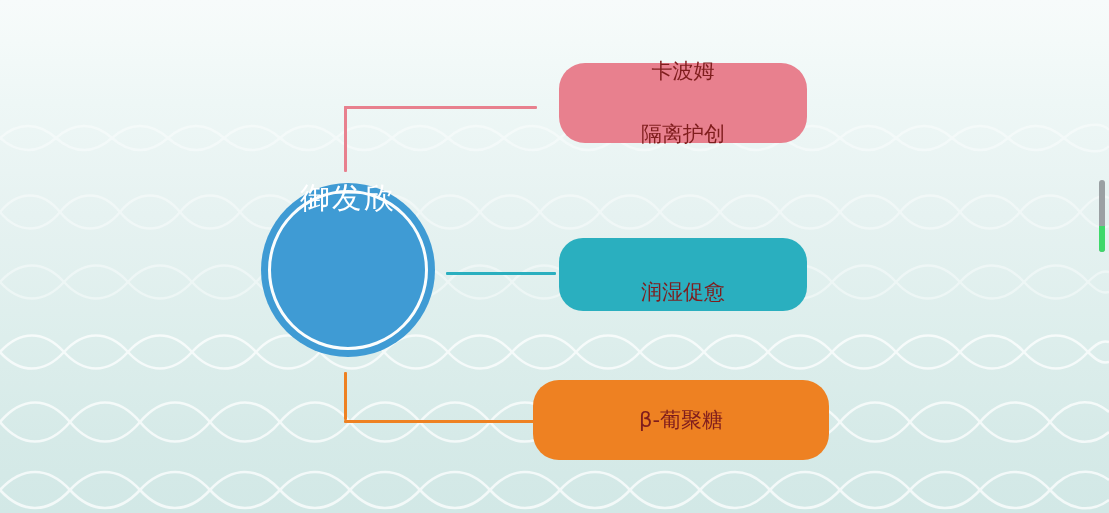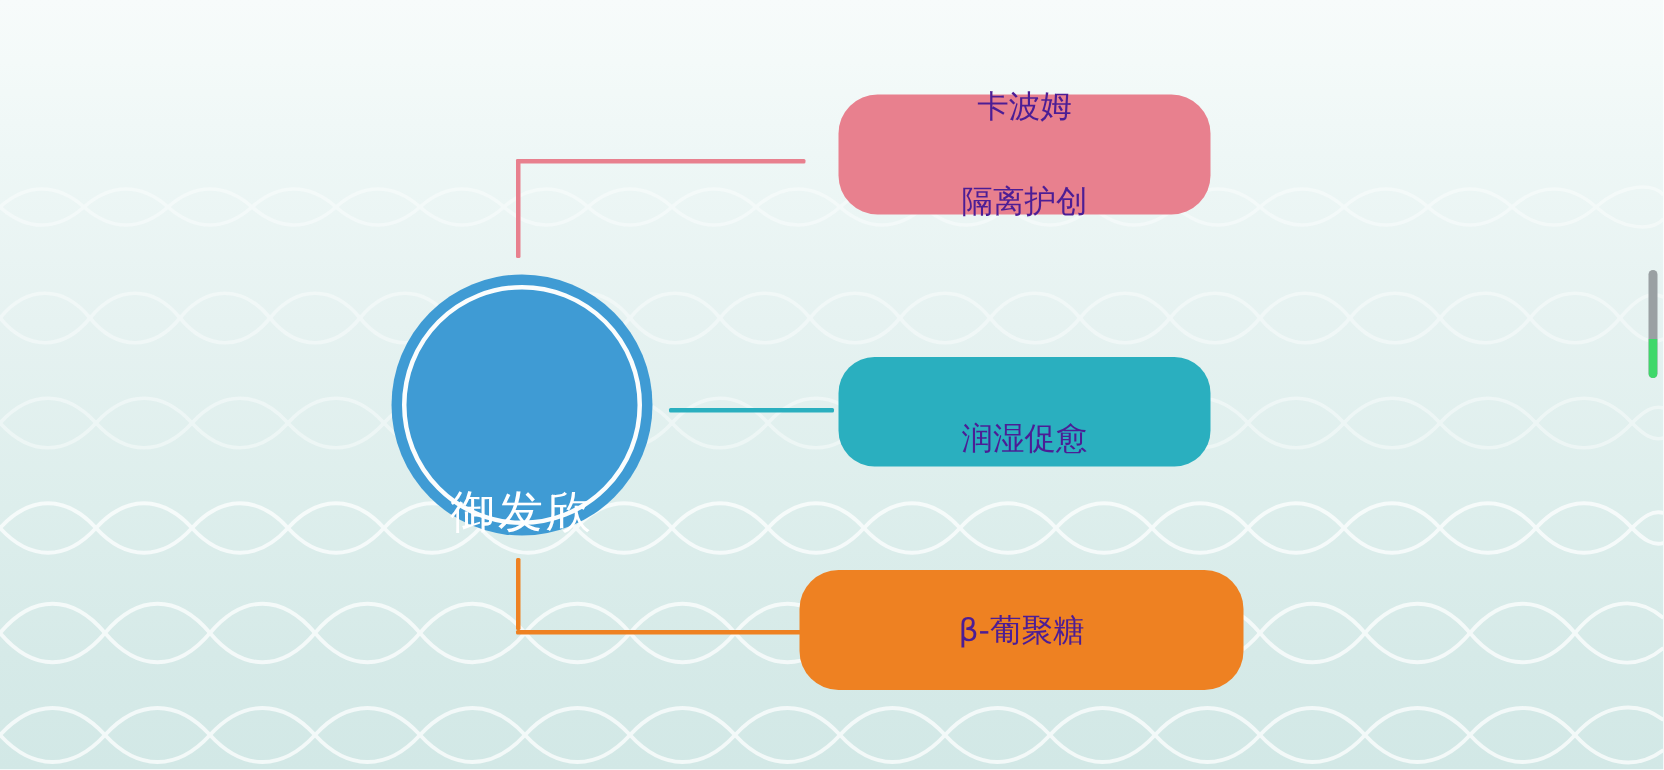--- a/index.html
+++ b/index.html
@@ -39,21 +39,21 @@
   .center-node {
     position: absolute;
     left: 261px;
     top: 183px;
     width: 174px;
     height: 174px;
     border-radius: 50%;
     background: #3f9bd4;
     box-sizing: border-box;
     display: flex;
-    align-items: flex-end;
+    align-items: flex-start;
     justify-content: center;
   }
   .center-node .inner-ring {
     position: absolute;
     left: 7px;
     top: 7px;
     right: 7px;
     bottom: 7px;
     border-radius: 50%;
     border: 3px solid #fbfdfd;
@@ -71,21 +71,21 @@
 
   
   .leaf {
     position: absolute;
     border-radius: 22px;
     display: flex;
     flex-direction: column;
     align-items: center;
     justify-content: center;
     text-align: center;
-    color: #4c1d95;
+    color: #7f1d1d;
     line-height: 1.28;
     box-sizing: border-box;
     padding: 4px 26px;
   }
   .leaf .l1 { font-size: 21px; white-space: nowrap; }
   .leaf .l2 { font-size: 21px; white-space: nowrap; margin-top: 36px; }
 
   #leaf-carbomer {
     left: 559px; top: 63px; width: 248px; height: 80px;
     background: #e8808e;

